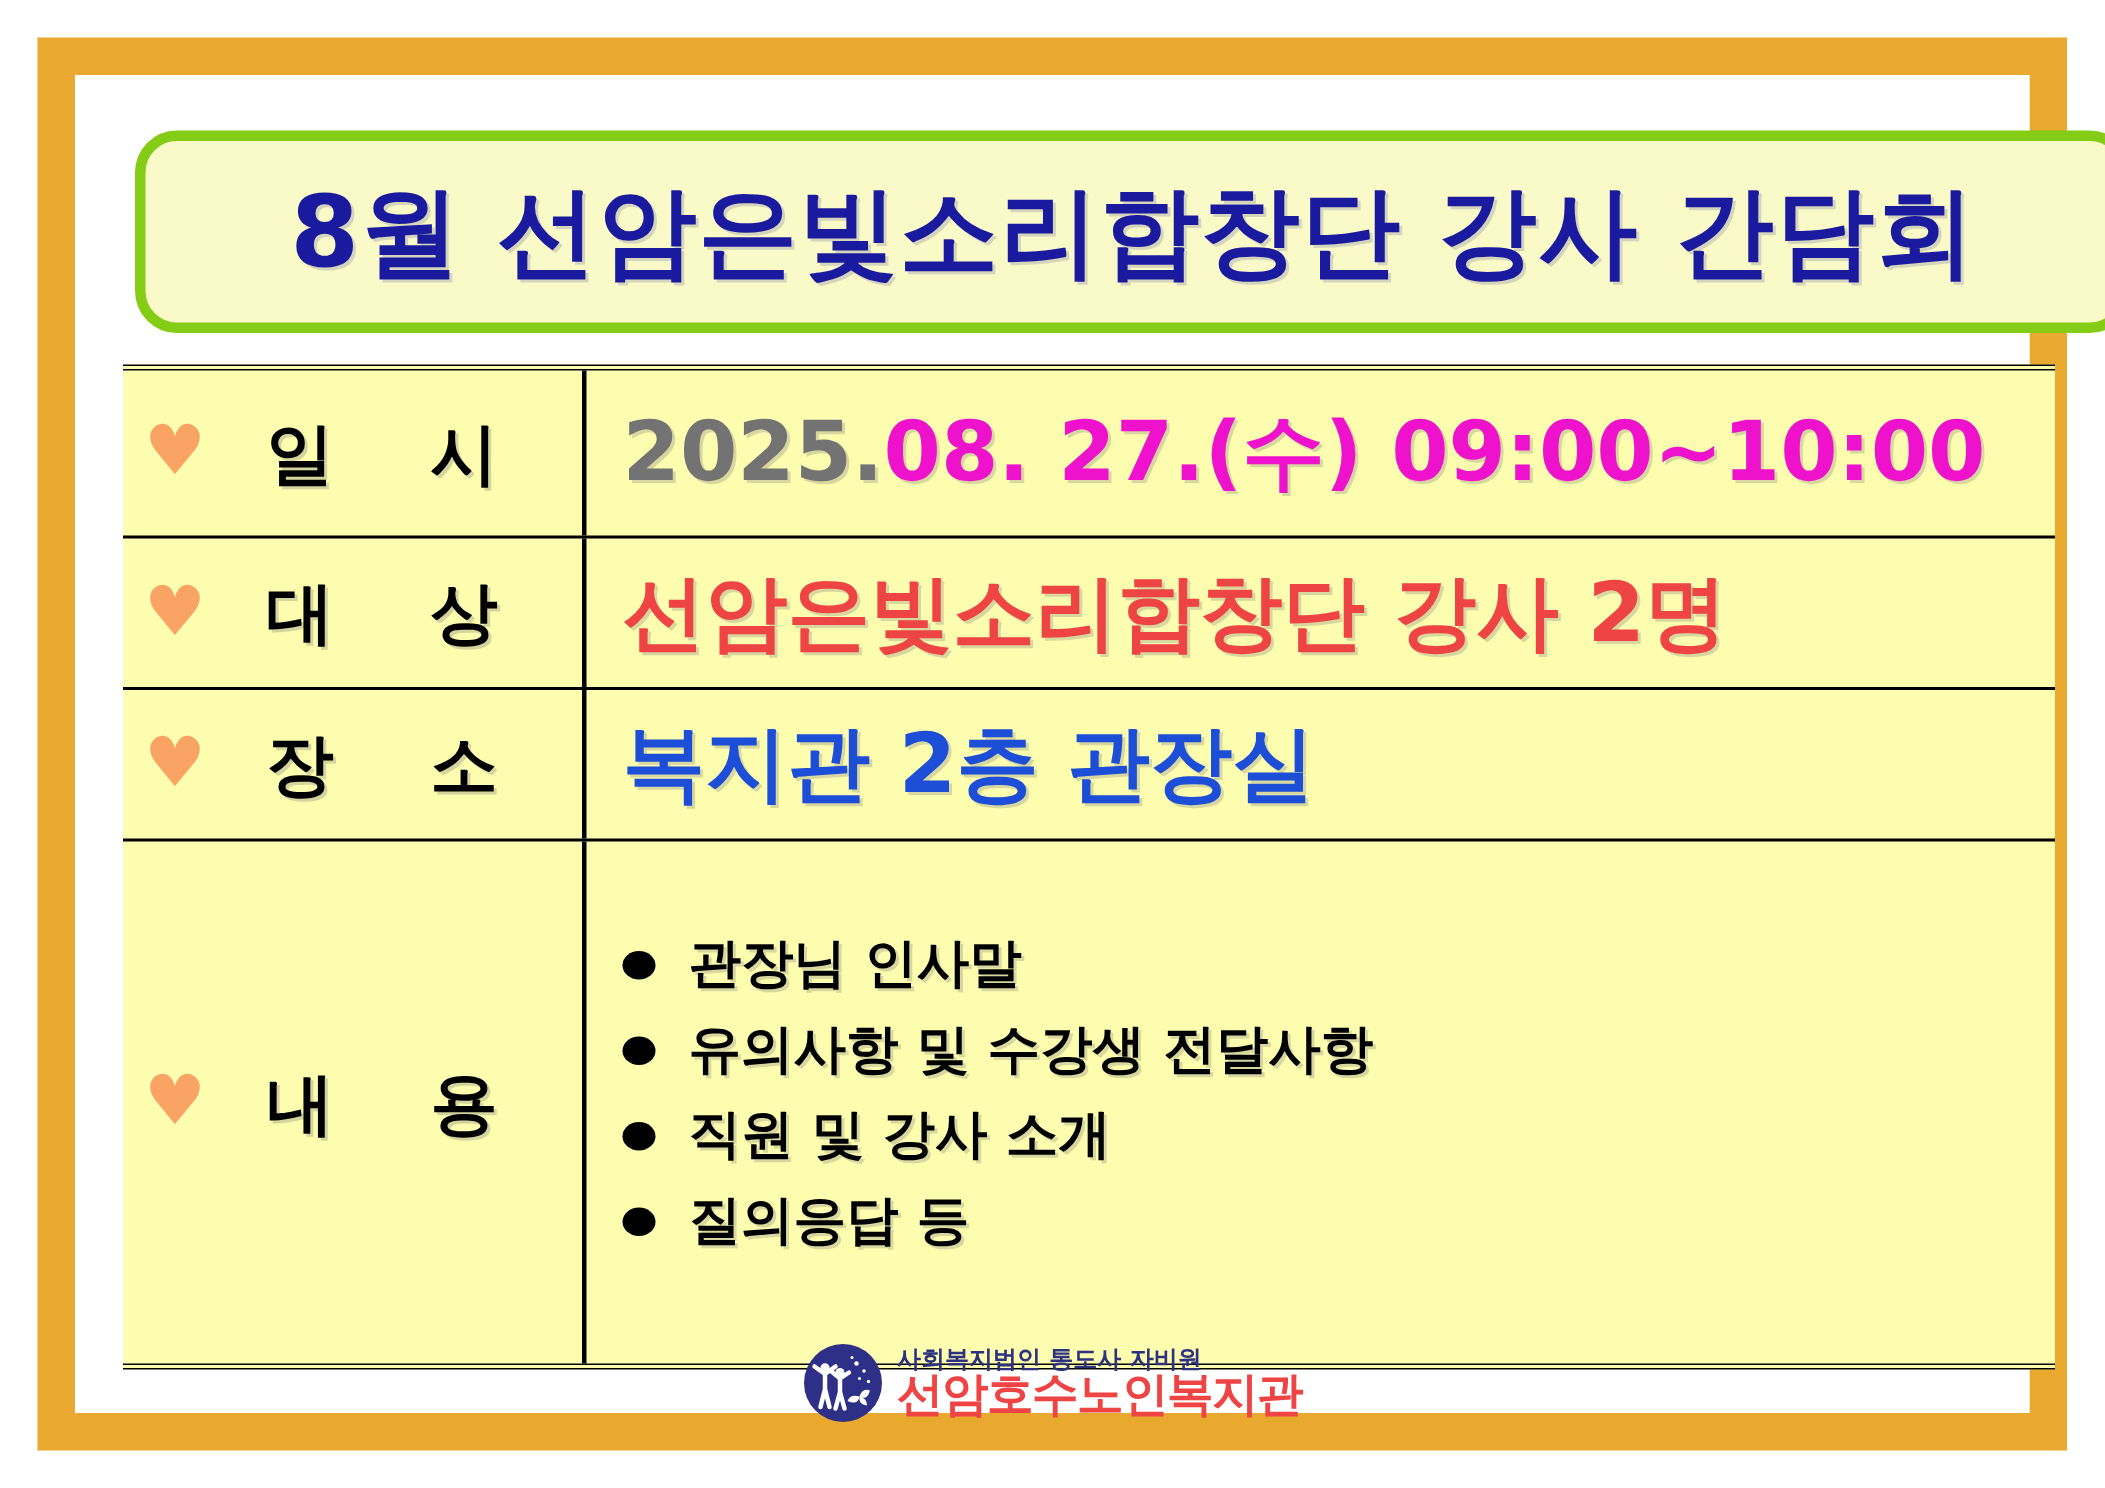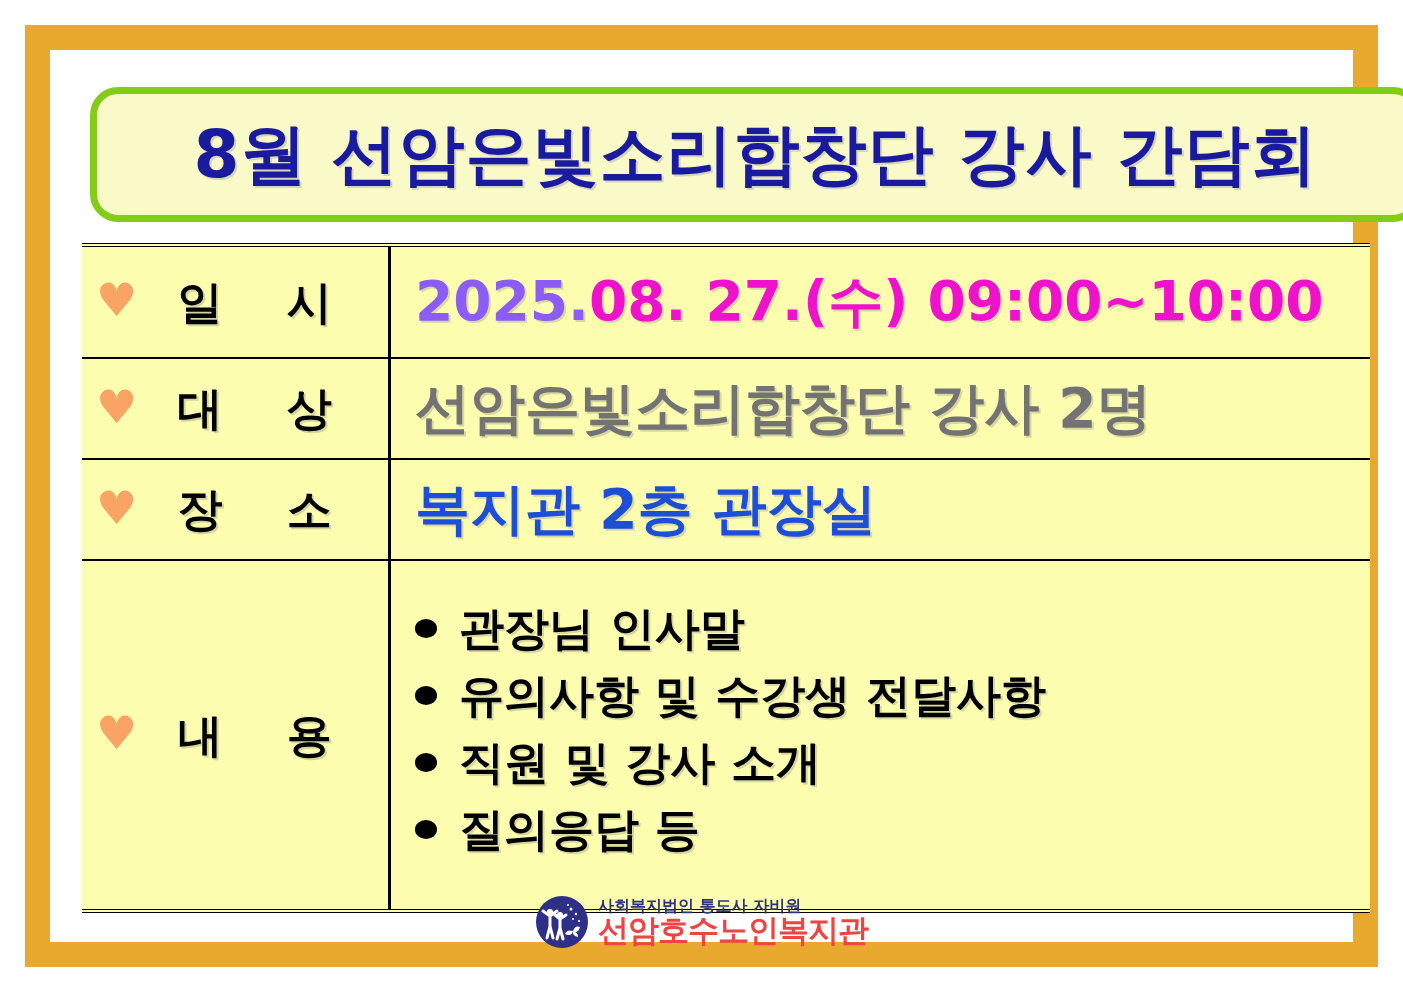--- a/index.html
+++ b/index.html
@@ -123,40 +123,40 @@
     padding-left: 24px;
     box-sizing: border-box;
   }
   .value-text {
     font-size: 55px;
     font-weight: bold;
     line-height: 1.05;
     white-space: nowrap;
     text-shadow: 2px 2px 0 rgba(120,120,120,0.28);
   }
-  .v-black  { color: #8b5cf6; }
+  .v-black  { color: #737373; }
   .v-pink   { color: #ef12cd; }
-  .v-green  { color: #737373; }
+  .v-green  { color: #ef4444; }
   .v-orange { color: #1d4ed8; }
 
   .row-datetime  { height: 112px; }
   .row-audience  { height: 101px; }
   .row-place     { height: 101px; }
   .row-contents  { height: 348px; }
 
   
   .bullet-list {
     list-style: none;
     margin: 0;
     padding: 4px 0 0 0;
   }
   .bullet-item {
     display: flex;
     align-items: center;
-    font-size: 45px;
+    font-size: 35px;
     font-weight: bold;
     color: #000000;
     line-height: 1;
     margin-bottom: 22px;
     white-space: nowrap;
     text-shadow: 2px 2px 0 rgba(120,120,120,0.28);
   }
   .bullet-item:last-child { margin-bottom: 16px; }
   .bullet-dot {
     width: 22px;

